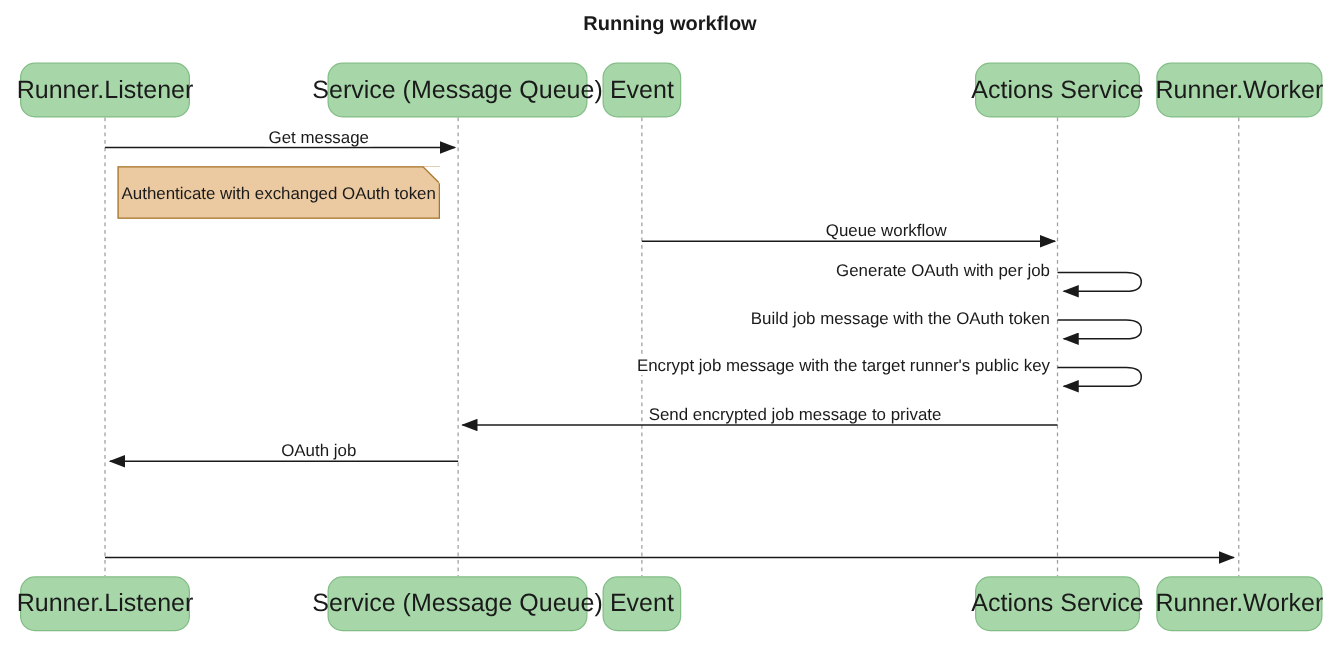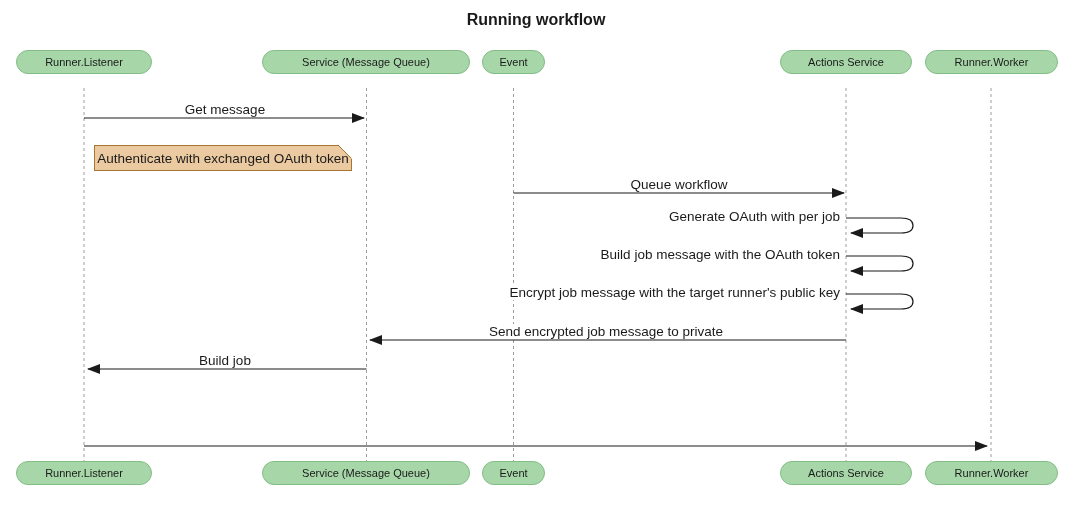--- a/index.html
+++ b/index.html
@@ -15,30 +15,30 @@
     color:var(--text);
   }
   .title{
     position:absolute; left:0; right:0; top:11px;
     text-align:center; font-size:16px; font-weight:bold; color:var(--text);
   }
   .overlay{position:absolute; left:0; top:0;}
   .lifeline{stroke:var(--lifeline); stroke-width:1; stroke-dasharray:3 3; fill:none;}
   .arrow{stroke:var(--line); stroke-width:1.2; fill:none;}
   .participant{
-    position:absolute; height:24px; box-sizing:border-box;
+    position:absolute; height:44px; box-sizing:border-box;
     background:var(--actor-fill); border:1px solid var(--actor-border);
     border-radius:12px; display:flex; align-items:center; justify-content:center;
-    font-size:11px; color:var(--text); white-space:nowrap;
+    font-size:20px; color:var(--text); white-space:nowrap;
   }
   .msg-label{
     position:absolute; height:15px; line-height:15px; font-size:13.5px;
     white-space:nowrap; color:var(--text); background:var(--background); padding:0 3px;
   }
-  .msg-label.centered{transform:translateX(-50%);}
+  .msg-label.centered{transform:translateX(-50%);margin-left:30px;}
   .note{
     position:absolute; box-sizing:border-box;
     background:var(--note-fill); border:1px solid var(--note-border);
     display:flex; align-items:center; justify-content:center;
     font-size:13.5px; color:var(--text); white-space:nowrap;
   }
   .note .fold{position:absolute; top:-1px; right:-1px;}
 </style>
 </head>
 <body>
@@ -81,23 +81,23 @@
   <div class="participant" style="left:482px;top:461px;width:63px">Event</div>
   <div class="participant" style="left:780px;top:461px;width:132px">Actions Service</div>
   <div class="participant" style="left:925px;top:461px;width:133px">Runner.Worker</div>
 
   <div class="msg-label centered" style="left:225px;top:102px">Get message</div>
   <div class="msg-label centered" style="left:679px;top:177px">Queue workflow</div>
   <div class="msg-label" style="right:229px;top:209px">Generate OAuth with per job</div>
   <div class="msg-label" style="right:229px;top:247px">Build job message with the OAuth token</div>
   <div class="msg-label" style="right:229px;top:285px">Encrypt job message with the target runner's public key</div>
   <div class="msg-label centered" style="left:606px;top:324px">Send encrypted job message to private</div>
-  <div class="msg-label centered" style="left:225px;top:353px">Build job</div>
+  <div class="msg-label centered" style="left:225px;top:353px">OAuth job</div>
 
-  <div class="note" style="left:94px;top:145px;width:258px;height:26px">
+  <div class="note" style="left:94px;top:133px;width:258px;height:42px">
     <span>Authenticate with exchanged OAuth token</span>
     <svg class="fold" width="14" height="14" viewBox="0 0 14 14">
       <path d="M0 0 H14 V14 Z" fill="#ffffff"></path>
       <path d="M0 0 L13 13" stroke="#a5762e" stroke-width="1" fill="none"></path>
     </svg>
   </div>
 
 </div>
 
 </body></html>

